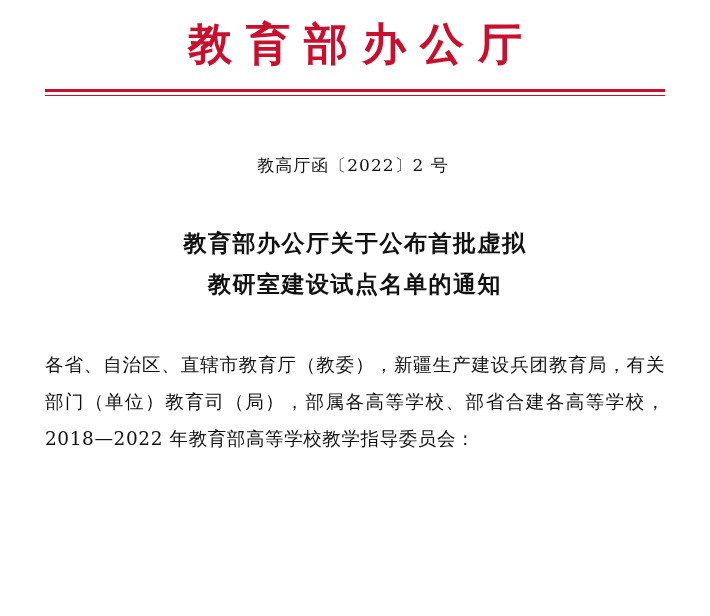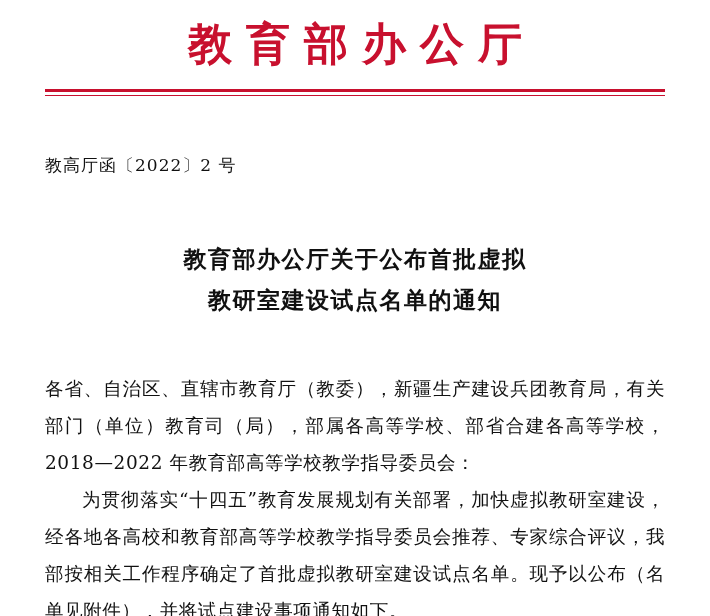--- a/index.html
+++ b/index.html
@@ -58,35 +58,35 @@
     height: 1px;
     background: #c8102e;
     width: 100%;
   }
 
   
   .docnum-row {
     width: 620px;
     margin: 0 auto;
     padding-top: 58px;
-    text-align: left;
+    text-align: center;
     text-decoration: underline;
   }
   .docnum {
     display: inline-block;
     font-size: 17px;
     letter-spacing: 1px;
     color: #111;
     padding-right: 4px;
   }
 
   
   .doc-title {
     width: 560px;
-    margin: 16px auto;
+    margin: 0 auto;
     padding-top: 46px;
     text-align: center;
     font-weight: bold;
     font-size: 23px;
     line-height: 1.75;
     letter-spacing: 1.5px;
     color: #111;
   }
   .doc-title .line {
     display: block;
@@ -134,16 +134,15 @@
     <span class="docnum">教高厅函〔2022〕2 号</span>
   </div>
 
   <div class="doc-title">
     <span class="line">教育部办公厅关于公布首批虚拟</span>
     <span class="line">教研室建设试点名单的通知</span>
   </div>
 
   <div class="body-wrap">
     <p class="para">各省、自治区、直辖市教育厅（教委），新疆生产建设兵团教育局，有关部门（单位）教育司（局），部属各高等学校、部省合建各高等学校，2018—2022 年教育部高等学校教学指导委员会：</p>
-    <p class="para indent">为贯彻落实“十四五”教育发展规划有关部署，加快虚拟教研室建设，经各地各高校和教育部高等学校教学指导委员会推荐、专家综合评议，我部按相关工作程序确定了首批虚拟教研室建设试点名单。现予以公布（名单见附件），并将试点建设事项通知如下。</p>
   </div>
 
 </div>
 
 </body></html>

